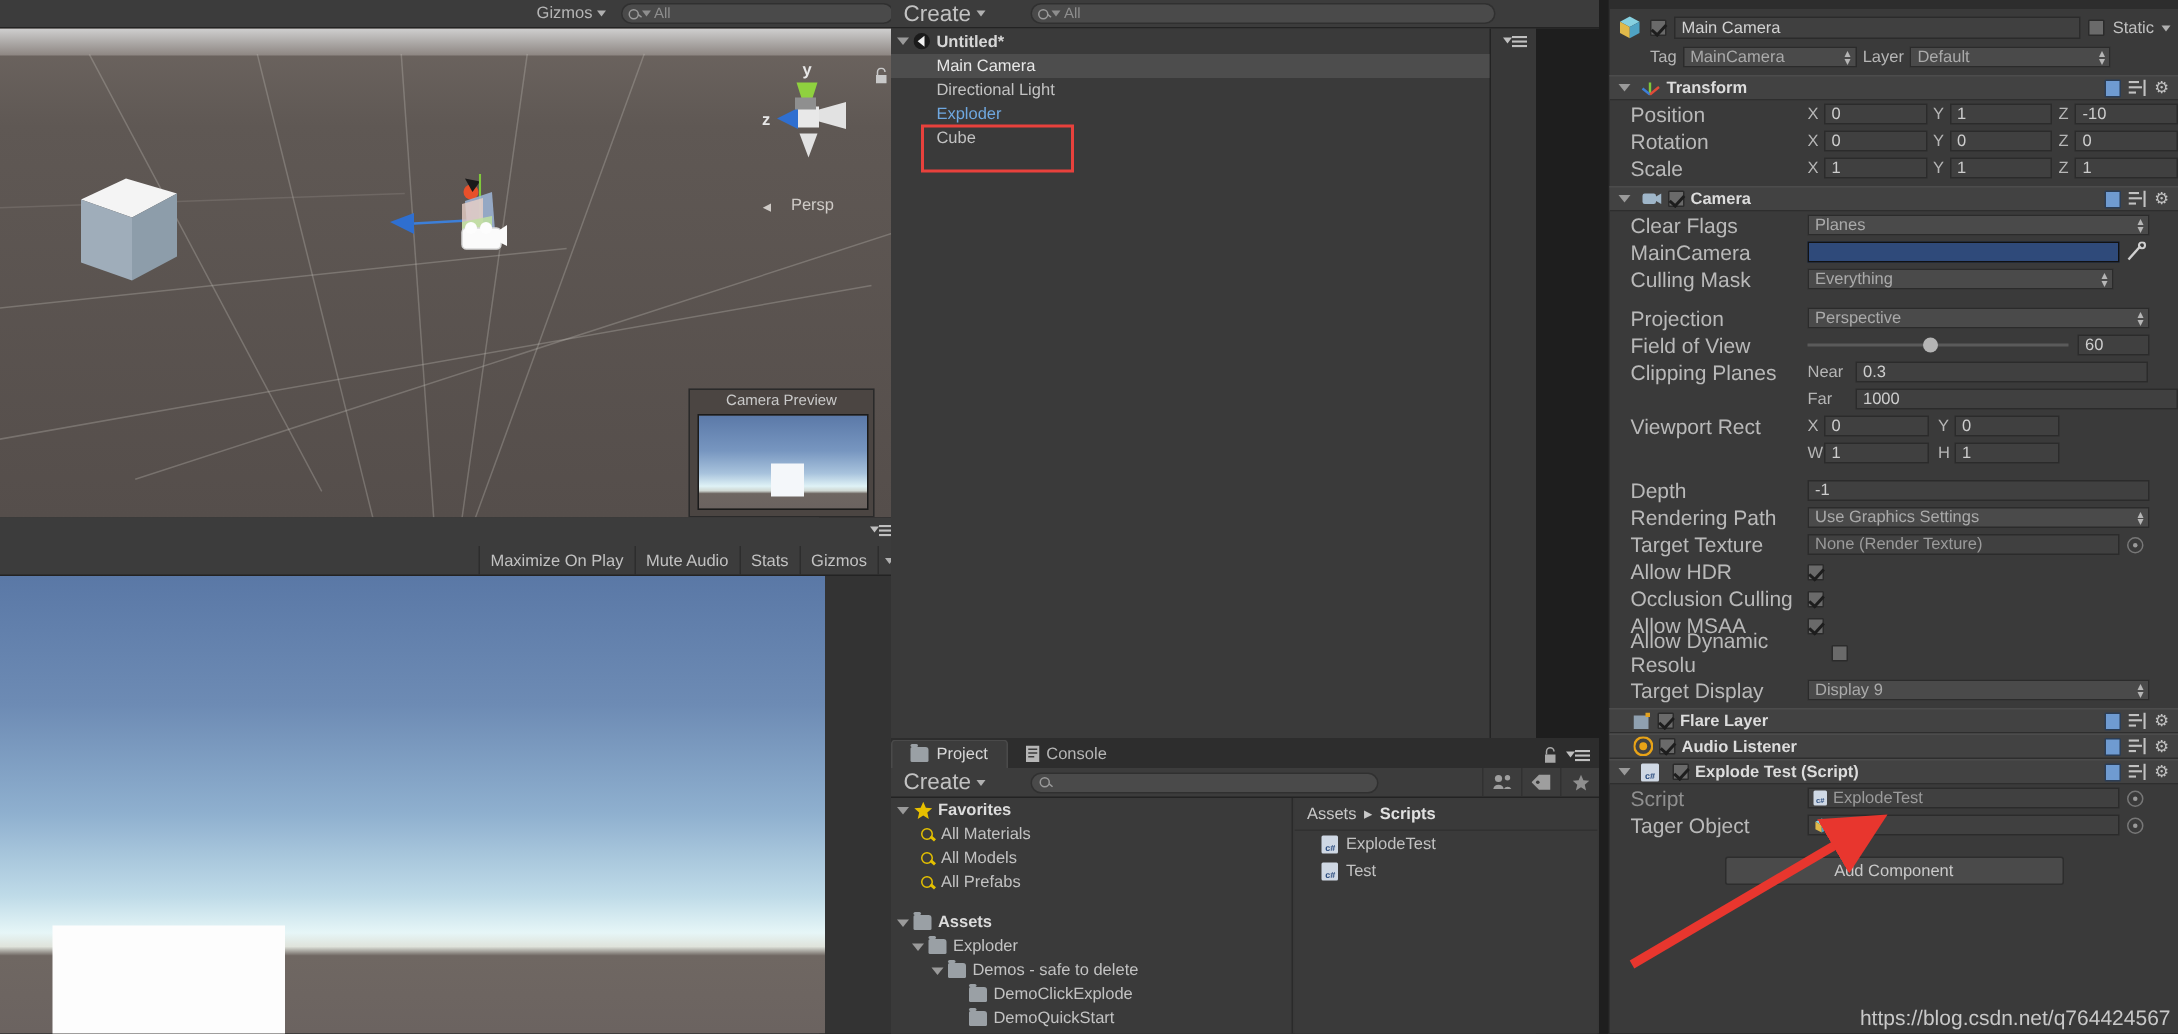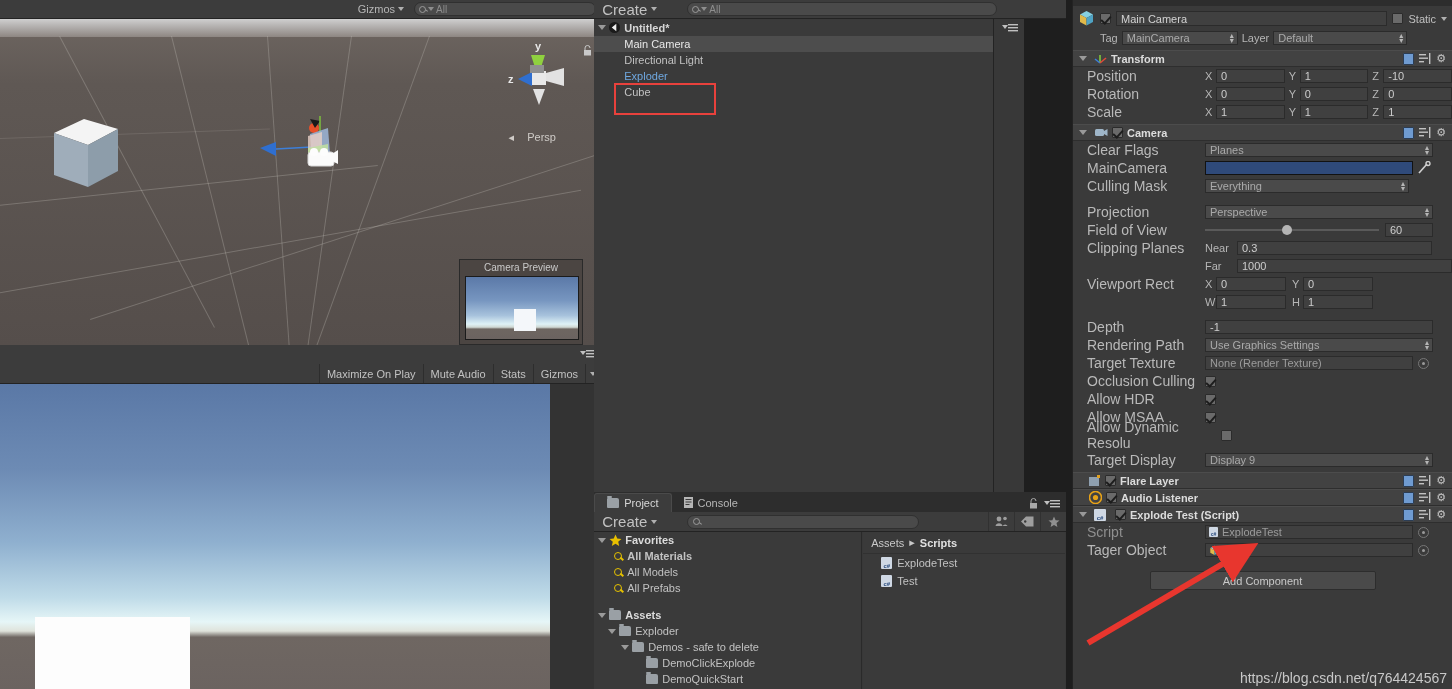--- a/index.html
+++ b/index.html
@@ -369,21 +369,21 @@
       </div>
 
       <div class="proj-left">
         <div class="row" style="height:16px;padding-left:4px;">
           <span class="tri"></span>
           <svg width="13" height="13" viewBox="0 0 12 12" style="margin-right:3px;">
             <polygon points="6,0.5 7.6,4.2 11.5,4.5 8.5,7.1 9.4,11 6,8.9 2.6,11 3.5,7.1 0.5,4.5 4.4,4.2" fill="#e8c000"></polygon>
           </svg>
           <span style="font-weight:bold;color:#dcdcdc;">Favorites</span>
         </div>
-        <div class="row" style="padding-left:20px;font-weight:bold;">
+        <div class="row" style="padding-left:20px;">
           <span class="magy"></span>
           <span>All Materials</span>
         </div>
         <div class="row" style="padding-left:20px;">
           <span class="magy"></span>
           <span>All Models</span>
         </div>
         <div class="row" style="padding-left:20px;">
           <span class="magy"></span>
           <span>All Prefabs</span>
@@ -602,25 +602,25 @@
         <span>Use Graphics Settings</span>
         <span class="updown">▴<br>▾</span>
       </span>
     </div>
     <div class="prow">
       <span class="plabel">Target Texture</span>
       <span class="pfield" style="width:208px;color:#9b9b9b;">None (Render Texture)</span>
       <span class="obj-dot" style="margin-left:5px;"></span>
     </div>
     <div class="prow">
+      <span class="plabel">Allow HDR</span>
+      <span class="cbx on"></span>
+    </div>
+    <div class="prow">
       <span class="plabel">Occlusion Culling</span>
-      <span class="cbx on"></span>
-    </div>
-    <div class="prow">
-      <span class="plabel">Allow HDR</span>
       <span class="cbx on"></span>
     </div>
     <div class="prow">
       <span class="plabel">Allow MSAA</span>
       <span class="cbx on"></span>
     </div>
     <div class="prow">
       <span class="plabel" style="width:134px;">Allow Dynamic Resolu</span>
       <span class="cbx"></span>
     </div>

